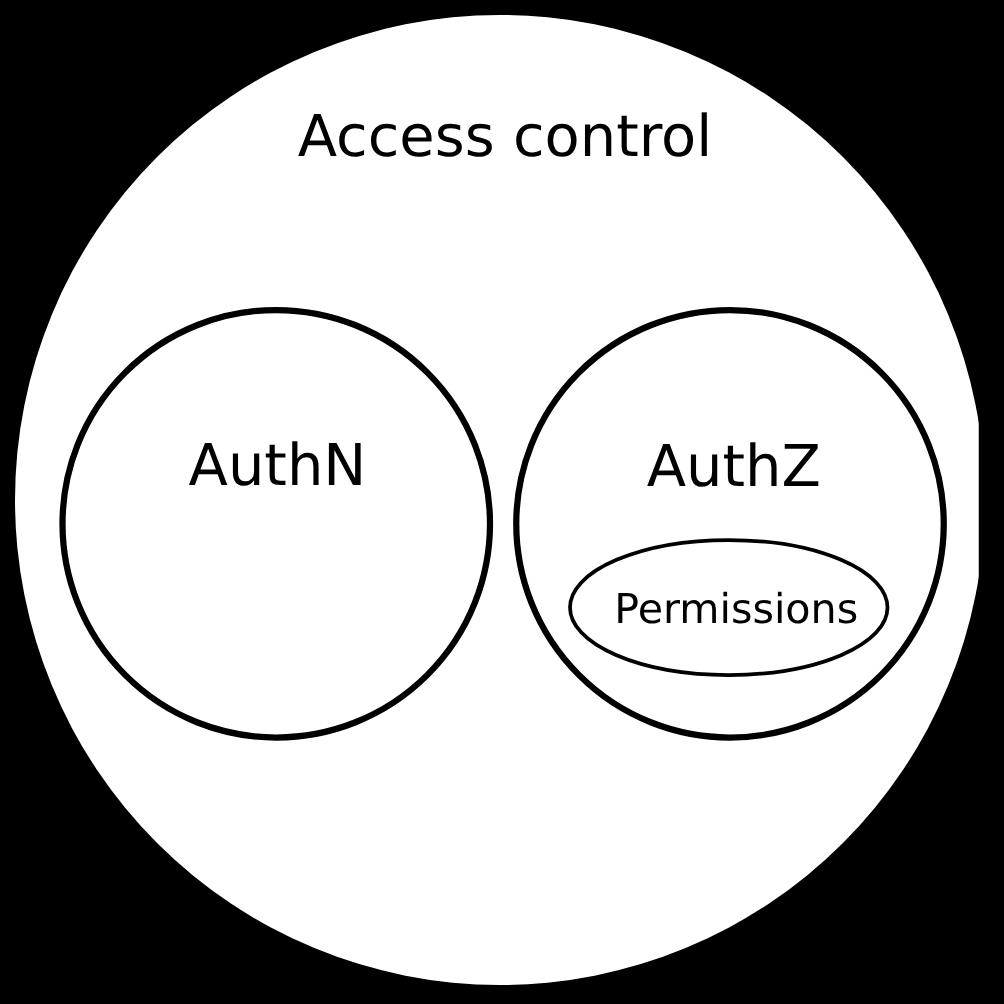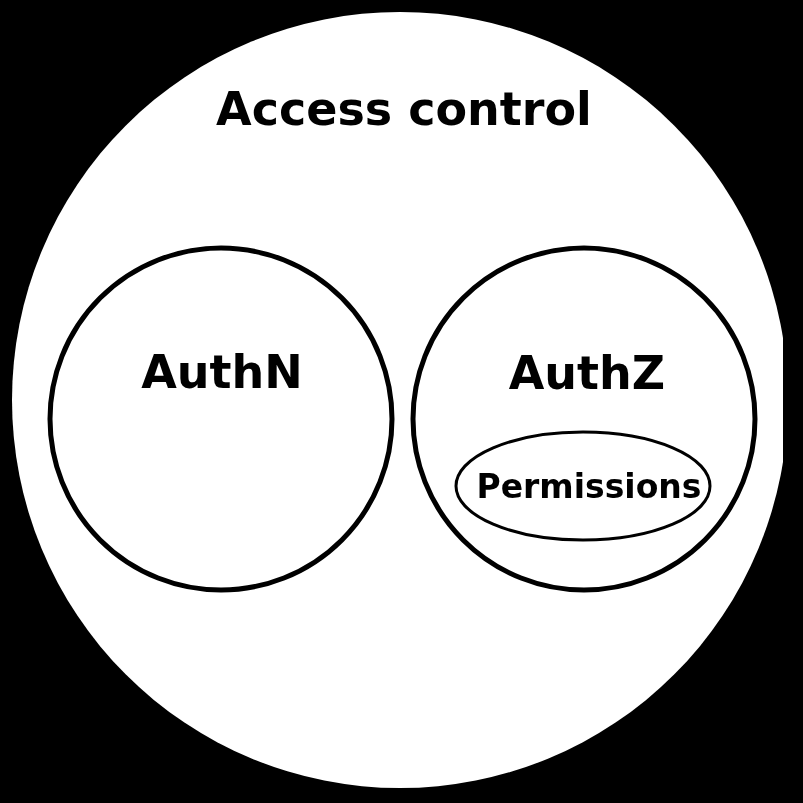--- a/index.html
+++ b/index.html
@@ -7,21 +7,20 @@
     padding: 0;
     background: #000000;
   }
   .stage {
     position: relative;
     width: 783px;
     height: 803px;
     overflow: hidden;
     background: #000000;
     font-family: "DejaVu Sans", sans-serif;
-    font-weight: bold;
   }
   svg { display: block; }
   .set-label {
     font-family: "DejaVu Sans", sans-serif;
     font-size: 46px;
     fill: #000000;
   }
   .title-label {
     font-family: "DejaVu Sans", sans-serif;
     font-size: 46px;

